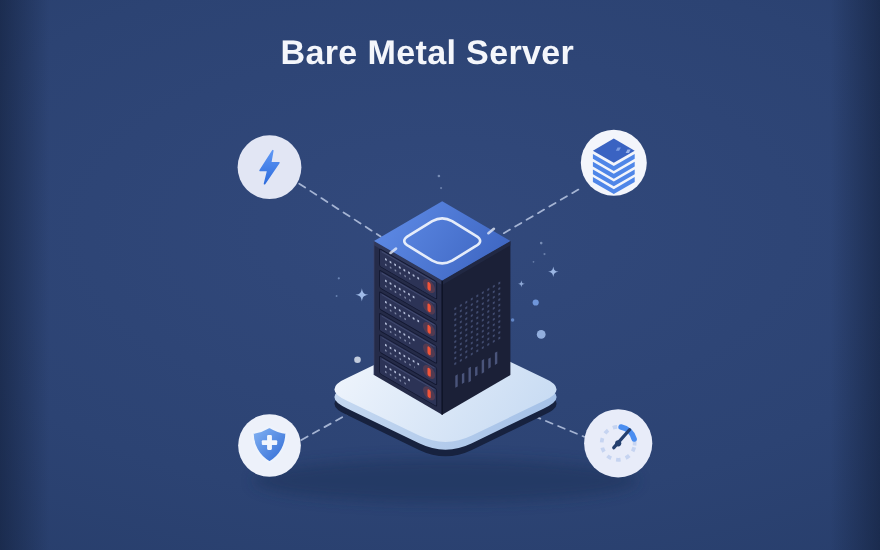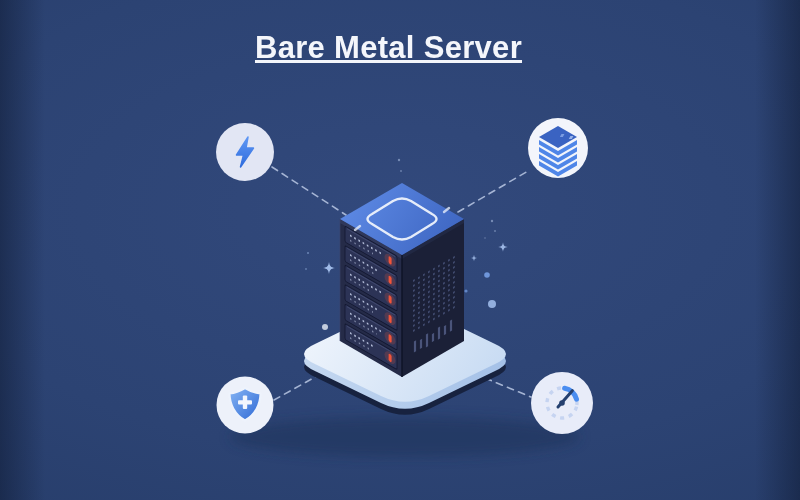--- a/index.html
+++ b/index.html
@@ -9,21 +9,21 @@
   }
   .bg{
     position:absolute;inset:0;width:800px;height:500px;
     background:
       linear-gradient(90deg, rgba(13,24,48,.50) 0px, rgba(13,24,48,0) 45px, rgba(13,24,48,0) 755px, rgba(13,24,48,.50) 800px),
       radial-gradient(115% 95% at 50% 42%, #32497c 0%, #2c4373 52%, #243a66 100%);
   }
   h1.title{
     position:absolute;top:30px;left:0;width:777px;margin:0;
     text-align:center;font-size:31px;font-weight:700;color:#f4f6fb;
-    letter-spacing:.3px;z-index:3;text-decoration:underline;
+    letter-spacing:.3px;z-index:3;
   }
   svg.scene{position:absolute;inset:0;z-index:2;}
 </style>
 </head>
 <body>
 
 <div class="bg"></div>
 
 <h1 class="title">Bare Metal Server</h1>
 

